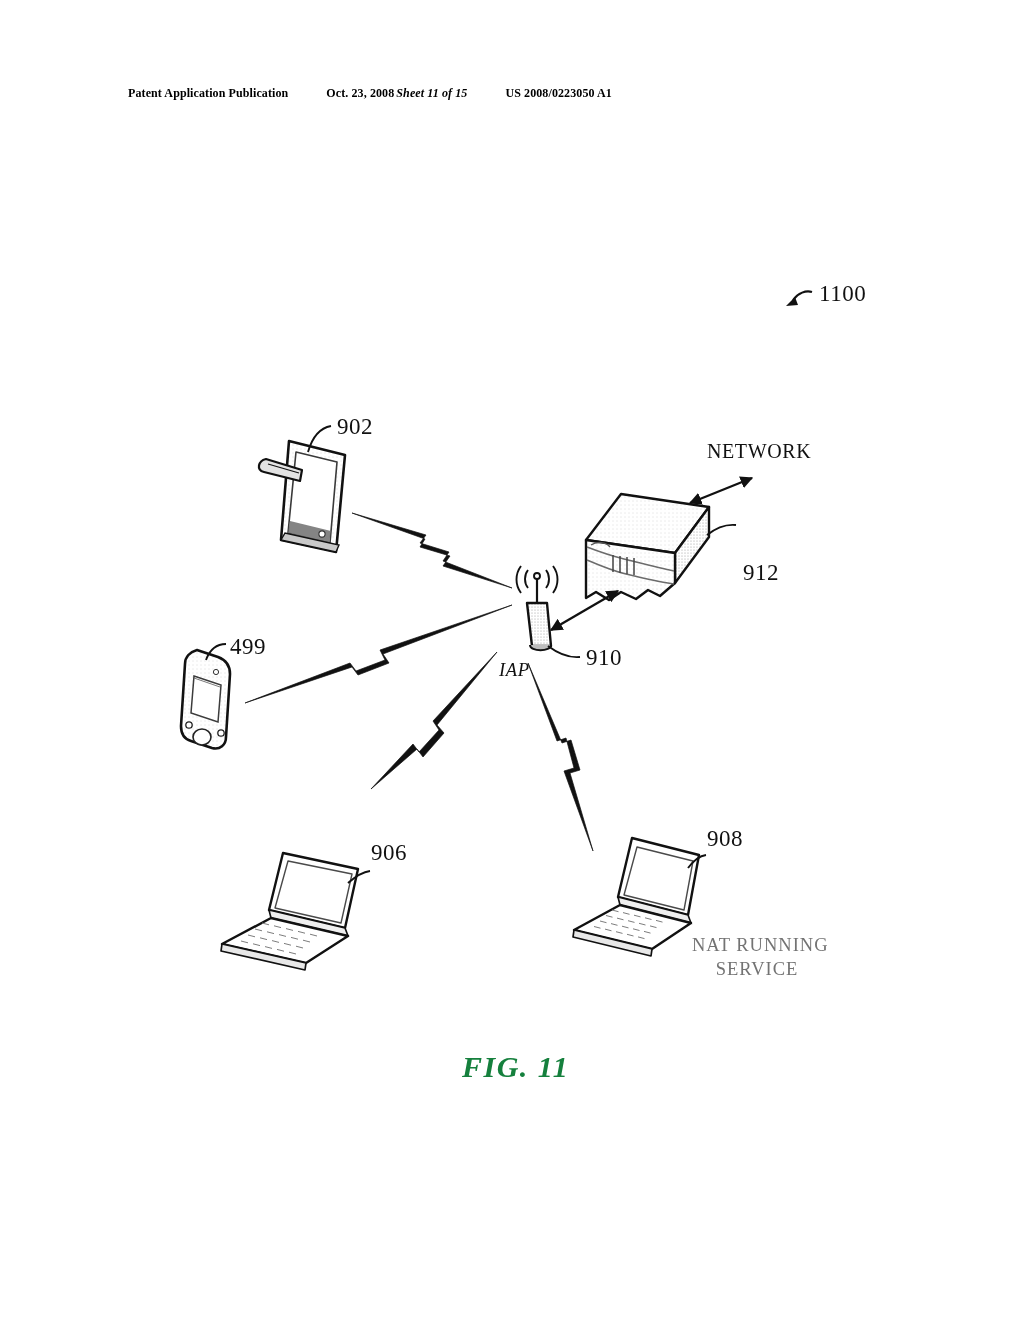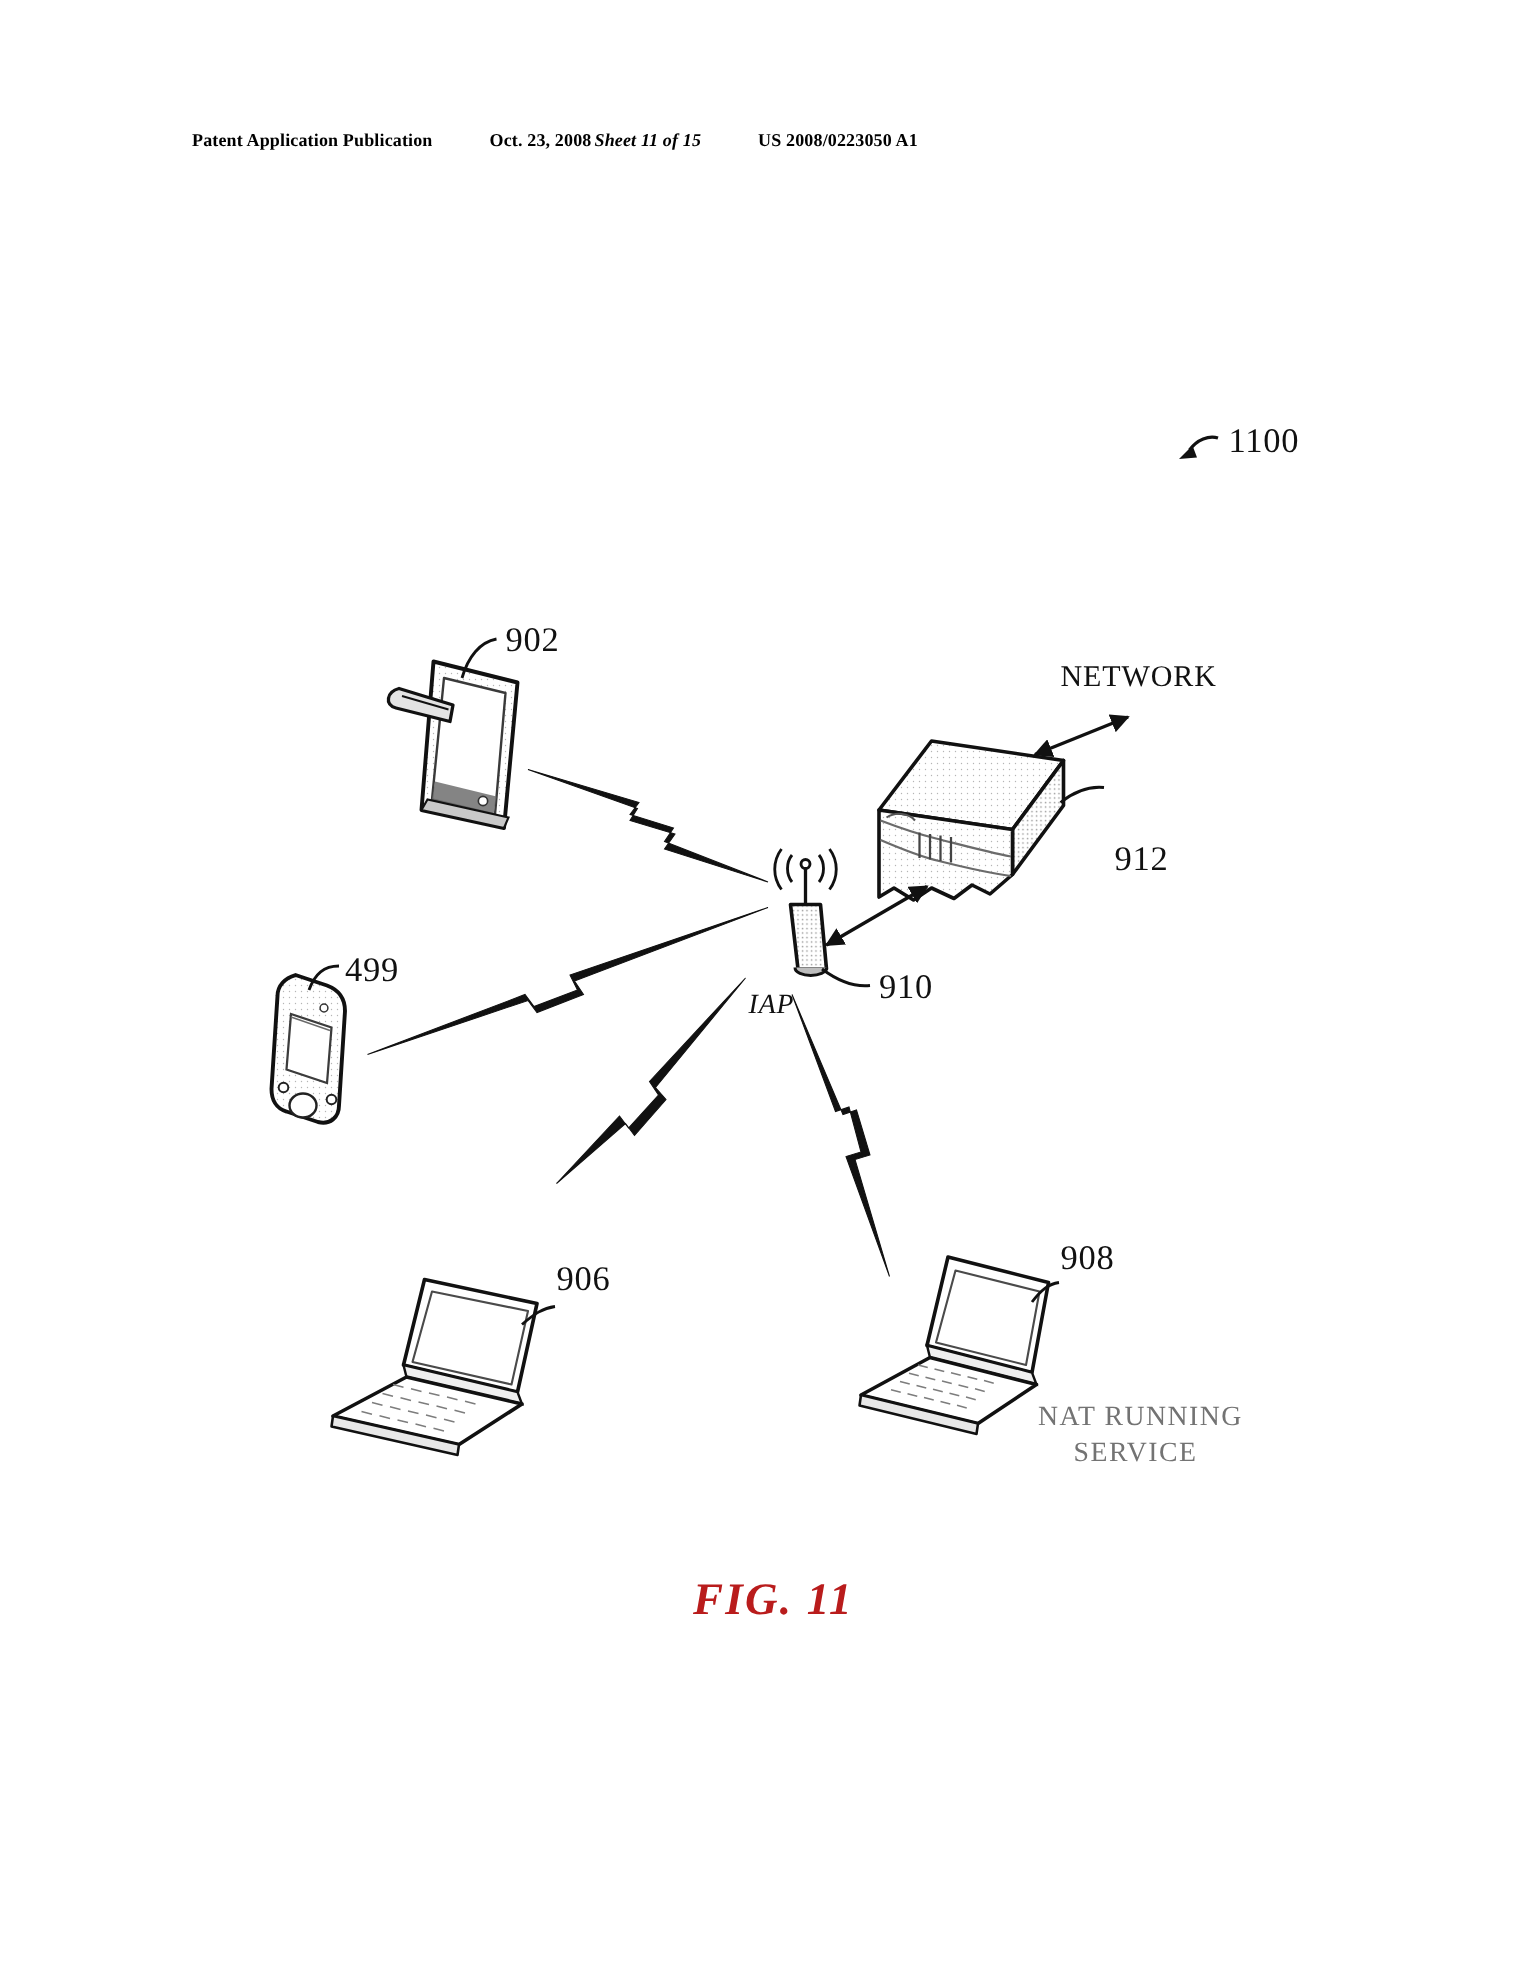--- a/index.html
+++ b/index.html
@@ -62,21 +62,21 @@
     white-space: nowrap;
     letter-spacing: 0.5px;
   }
   .caption-label {
     position: absolute;
     font-family: "Liberation Serif", serif;
     font-style: italic;
     font-weight: bold;
     font-size: 30px;
     letter-spacing: 1.5px;
-    color: #b91c1c;
+    color: #15803d;
     white-space: nowrap;
   }
   .small-caps-label {
     position: absolute;
     font-family: "Liberation Serif", serif;
     font-size: 18.5px;
     letter-spacing: 1px;
     color: #737373;
     white-space: nowrap;
     text-align: center;

